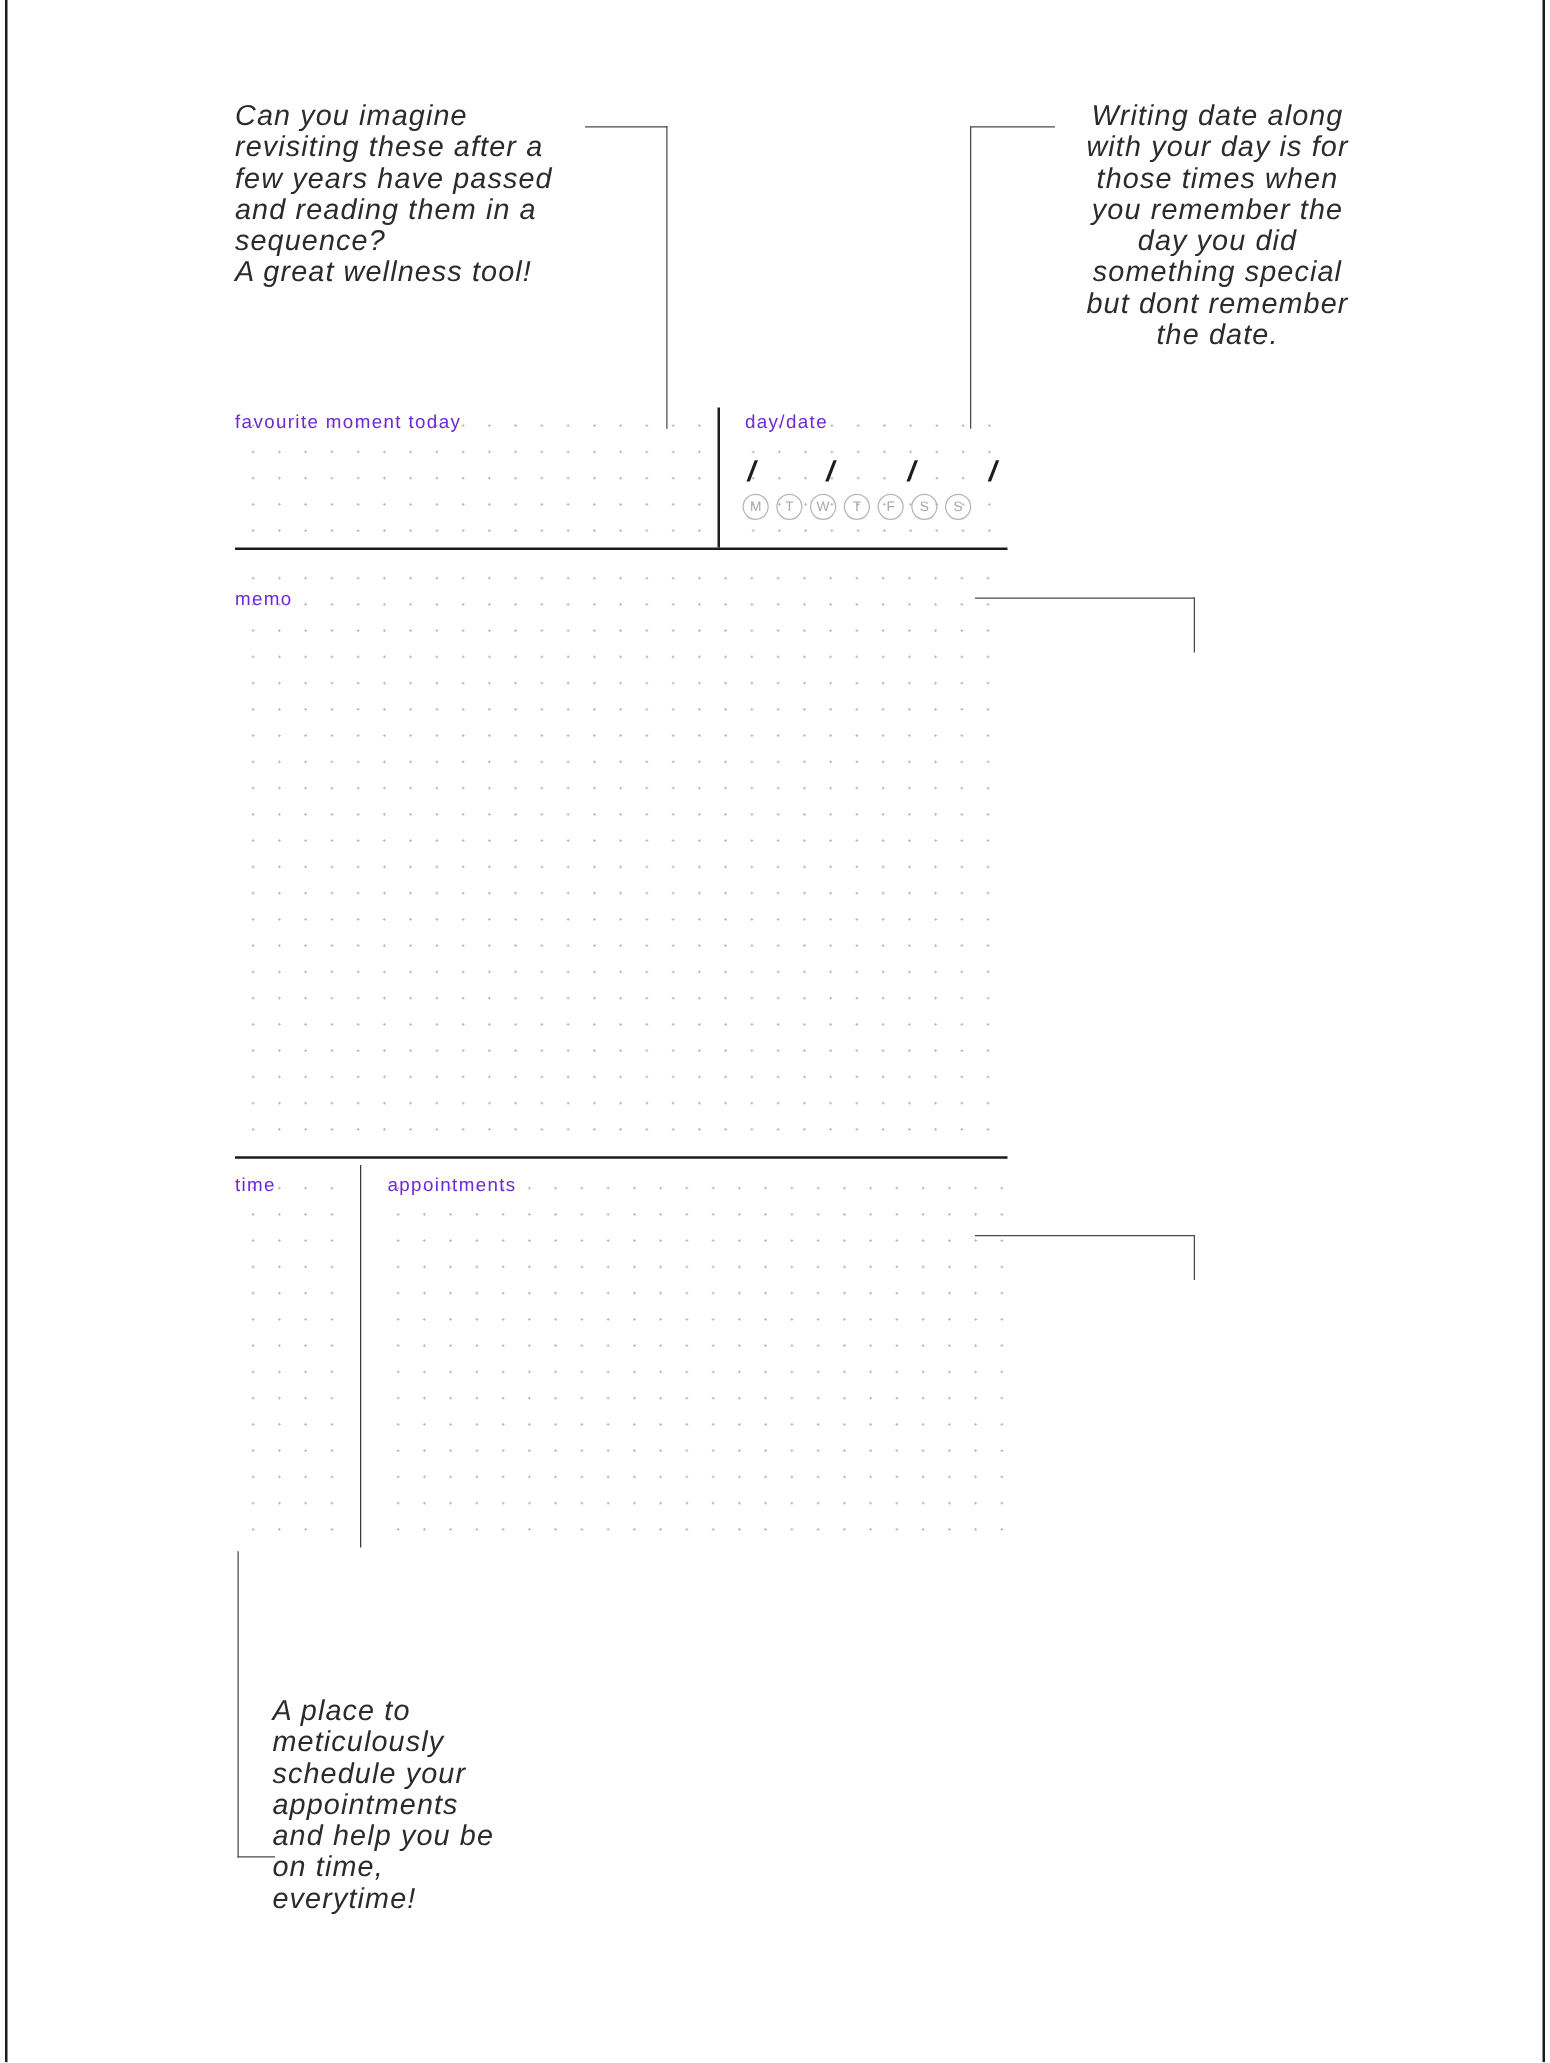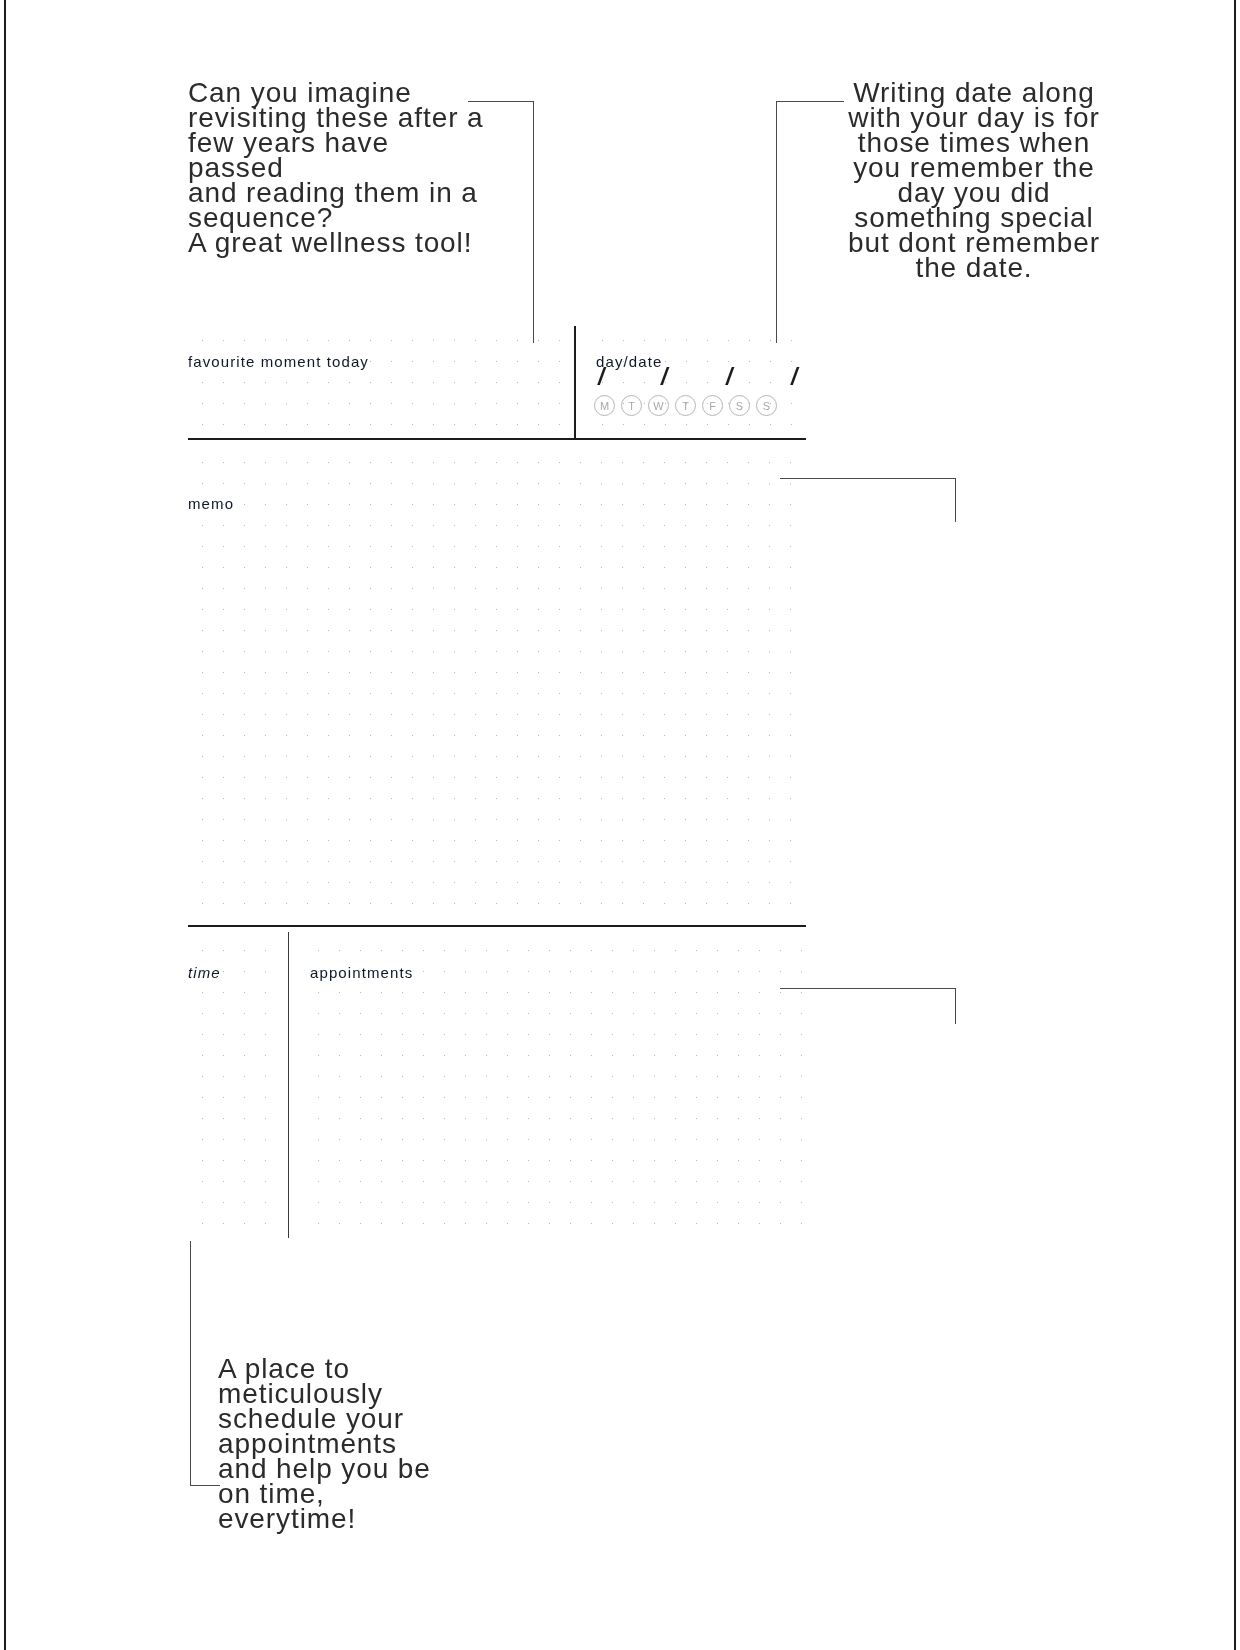--- a/index.html
+++ b/index.html
@@ -27,24 +27,25 @@
     width: 2px;
     background: #1c1c1c;
   }
   .edge-rule.left  { left: 4px; }
   .edge-rule.right { right: 4px; }
 
   
   .annot {
     position: absolute;
     color: #2b2b2b;
-    font-size: 28px;
+    font-size: 23px;
     line-height: 25px;
     letter-spacing: 0.9px;
     white-space: pre-line;
+    font-style: italic;
   }
   .annot.right { text-align: center; }
   .annot.left  { text-align: left; }
 
   
   .leader {
     position: absolute;
   }
   .leader .h {
     position: absolute;
@@ -73,26 +74,25 @@
   }
   .rule-v {
     position: absolute;
     width: 2px;
     background: #1c1c1c;
   }
   .rule-v.thin { width: 1px; background: #3a3a3a; }
 
   .field-label {
     position: absolute;
-    color: #0f172a;
+    color: #6d28d9;
     font-size: 15px;
     letter-spacing: 1.1px;
     line-height: 15px;
     white-space: nowrap;
-    margin-top: 24px;
   }
 
   
   .dotgrid {
     position: absolute;
     background-image: radial-gradient(#b9b9b9 0.9px, transparent 1px);
     background-size: 21px 21px;
     background-position: 4px 4px;
   }
 
@@ -204,20 +204,20 @@
     </div>
 
   <div class="rule-h" style="left:188px; top:438px; width:618px;"></div>
 
   <div class="dotgrid" style="left:188px; top:448px; width:618px; height:472px;"></div>
   <div class="field-label" style="left:188px; top:472px;">memo</div>
 
   <div class="rule-h" style="left:188px; top:925px; width:618px;"></div>
 
   <div class="dotgrid" style="left:188px; top:936px; width:94px; height:300px;"></div>
-  <div class="field-label" style="left:188px; top:941px;font-style:italic;">time</div>
+  <div class="field-label" style="left:188px; top:941px;">time</div>
 
   <div class="rule-v thin" style="left:288px; top:932px; height:306px;"></div>
 
   <div class="dotgrid" style="left:304px; top:936px; width:502px; height:300px;"></div>
   <div class="field-label" style="left:310px; top:941px;">appointments</div>
 
 </div>
 
 </body></html>

